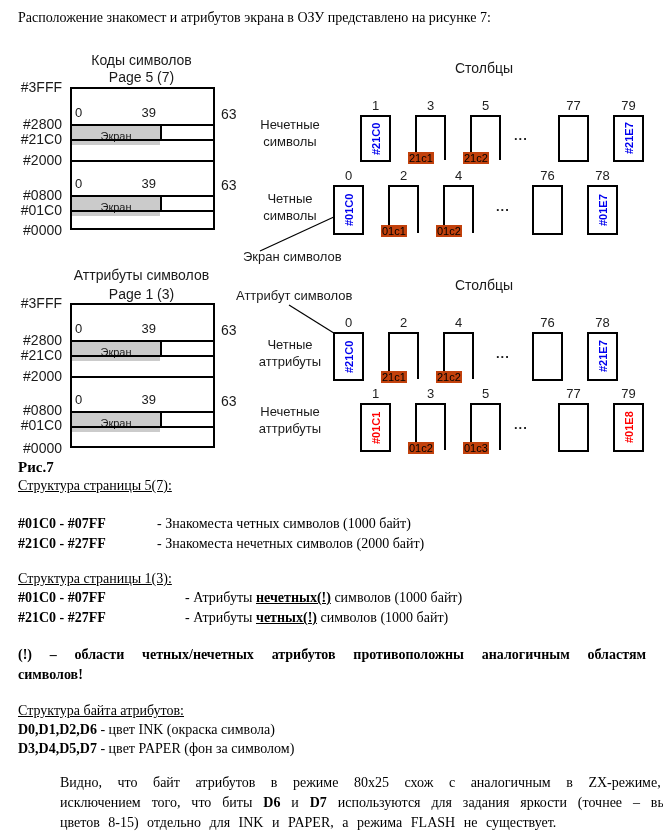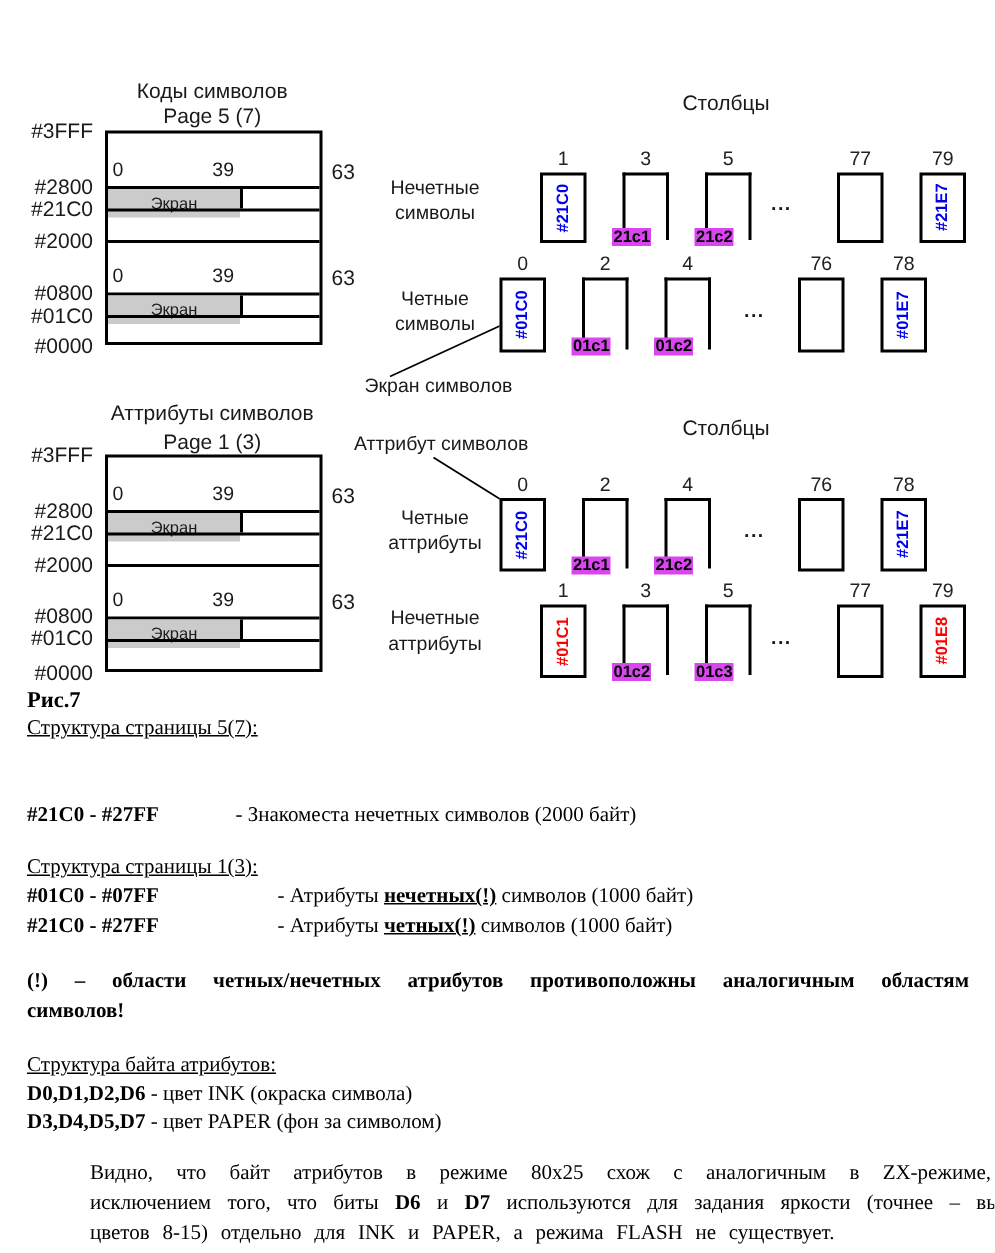--- a/index.html
+++ b/index.html
@@ -44,31 +44,32 @@
   .cell{position:absolute;width:27px;border:2px solid #000;background:#fff;box-sizing:content-box;}
   .cell.open{border-bottom:none;}
   .num{position:absolute;left:-10px;top:-19px;width:47px;text-align:center;
        font-family:"Liberation Sans",sans-serif;font-size:13px;color:#222;}
   .vtext{position:absolute;left:0;top:0;width:100%;height:100%;
          writing-mode:vertical-rl;transform:rotate(180deg);
          display:flex;align-items:center;justify-content:center;
          font-family:"Liberation Sans",sans-serif;font-weight:bold;font-size:11px;}
   .blue{color:#0000ee;}
   .red{color:#ff0000;}
-  .boxlabel{position:absolute;left:-9px;bottom:-4px;background:#d946ef;padding:0 1px;white-space:nowrap;
-            font-family:"Liberation Sans",sans-serif;font-weight:bold;font-size:11px;color:#000;}
+  .boxlabel{position:absolute;left:-9px;bottom:-4px;background:#c2410c;padding:0 1px;white-space:nowrap;
+            font-family:"Liberation Sans",sans-serif;font-weight:normal;font-size:11px;color:#000;}
   .ell{position:absolute;font-family:"Liberation Sans",sans-serif;font-weight:bold;
        font-size:13px;letter-spacing:1px;color:#1a1a1a;}
   .overlay{position:absolute;left:0;top:0;pointer-events:none;}
 </style>
 </head>
 <body>
 
 <div class="page">
 
+  <div class="para" style="top:8px">Расположение знакомест и атрибутов экрана в ОЗУ представлено на рисунке 7:</div>
 
   <svg class="overlay" width="663" height="835" viewBox="0 0 663 835">
     <line x1="260" y1="251" x2="336" y2="216" stroke="#000" stroke-width="1.2"></line>
     <line x1="289" y1="305" x2="337" y2="335" stroke="#000" stroke-width="1.2"></line>
   </svg>
 
   <div class="map-title" style="top:52px">Коды символов</div>
   <div class="map-title" style="top:69px">Page 5 (7)</div>
 
   <div class="addr" style="top:87px">#3FFF</div>
@@ -229,20 +230,23 @@
   <div class="ell" style="left:514px;top:417px">...</div>
   <div class="cell" style="left:558px;top:403px;height:45px">
     <span class="num">77</span>
   </div>
   <div class="cell" style="left:613px;top:403px;height:45px">
     <span class="num">79</span>
     <span class="vtext red">#01E8</span>
   </div>
 
   <div class="thead" style="top:478px">Структура страницы 5(7):</div>
+  <div class="tline" style="top:516px">
+    <span class="addr-range">#01C0 - #07FF</span><span>- Знакоместа четных символов (1000 байт)</span>
+  </div>
   <div class="tline" style="top:536px">
     <span class="addr-range">#21C0 - #27FF</span><span>- Знакоместа нечетных символов (2000 байт)</span>
   </div>
 
   <div class="thead" style="top:571px">Структура страницы 1(3):</div>
   <div class="tline" style="top:590px">
     <span class="addr-range w2">#01C0 - #07FF</span><span>- Атрибуты </span><span class="emph">нечетных(!)</span><span> символов (1000 байт)</span>
   </div>
   <div class="tline" style="top:610px">
     <span class="addr-range w2">#21C0 - #27FF</span><span>- Атрибуты </span><span class="emph">четных(!)</span><span> символов (1000 байт)</span>

